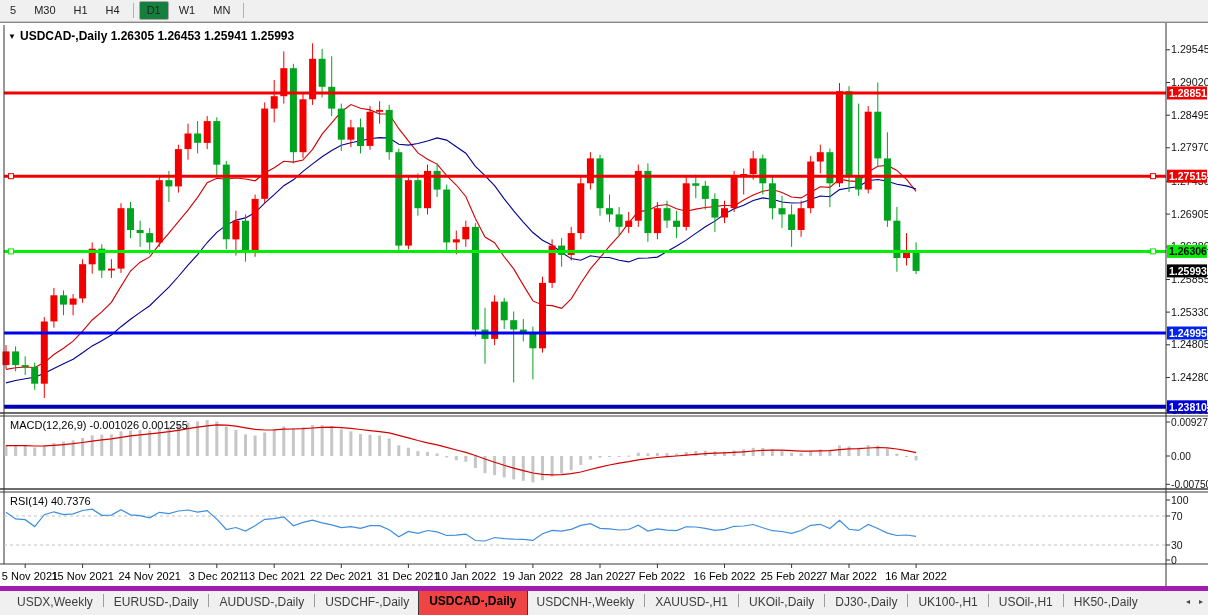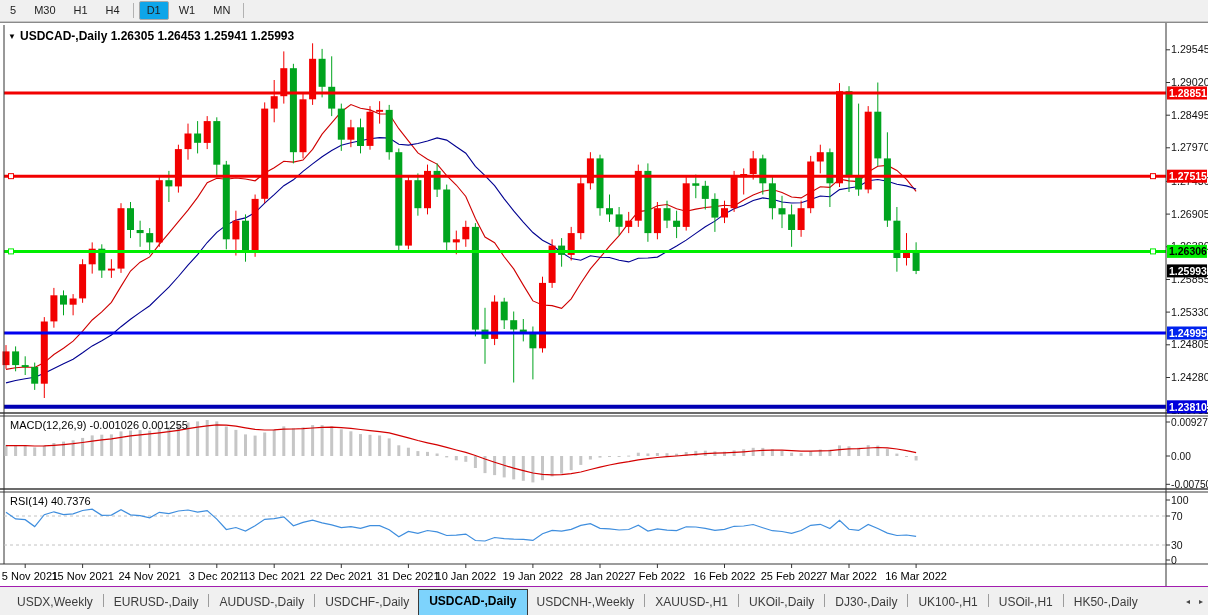--- a/index.html
+++ b/index.html
@@ -3,30 +3,30 @@
 <meta charset="utf-8">
 <style>
   html,body{margin:0;padding:0;background:#f0f0f0;width:1208px;height:615px;overflow:hidden;
     font-family:"Liberation Sans",sans-serif;-webkit-font-smoothing:antialiased;}
   .app{width:1208px;height:615px;display:flex;flex-direction:column;}
   
   .toolbar{height:21px;border-bottom:1px solid #c6c6c6;background:#f0f0f0;display:flex;
     align-items:center;padding-left:1px;}
   .tf{font-size:11px;color:#222;padding:2px 7px;margin:0 1px;border:1px solid transparent;
     border-radius:2px;cursor:default;line-height:13px;}
-  .tf.active{background:#0ea5e9;border-color:#aaa;}
+  .tf.active{background:#15803d;border-color:#aaa;}
   .tbsep{width:1px;height:15px;background:#b2b2b2;margin:0 4px;}
   
   .chartwrap{position:relative;width:1208px;height:564px;background:#fff;border-top:1px solid #8a8a8a;box-sizing:border-box;}
   svg text{font-family:"Liberation Sans",sans-serif;}
   
-  .tabbar{height:29px;box-sizing:border-box;background:#f0f0f0;border-top:1px solid #a21caf;
+  .tabbar{height:29px;box-sizing:border-box;background:#f0f0f0;border-top:5px solid #a21caf;
     display:flex;align-items:flex-end;padding-left:8px;position:relative;overflow:hidden;}
   .tab{font-size:12px;color:#3c3c3c;padding:5px 9px 6px;white-space:nowrap;cursor:default;}
-  .tab.active{background:#7dd3fc;border:1px solid #3a3a3a;border-bottom:none;color:#000;
+  .tab.active{background:#ef4444;border:1px solid #3a3a3a;border-bottom:none;color:#000;
     font-weight:bold;padding:4px 10px 7px;margin-top:0;}
   .tabsep{width:1px;height:13px;background:#9c9c9c;margin:0 1px 8px;}
   .tabarrows{position:absolute;right:5px;bottom:8px;display:flex;gap:9px;color:#444;
     font-size:8px;line-height:10px;}
   .tabarrows span{cursor:default;}
 </style>
 </head>
 <body>
 
 <div class="app">

